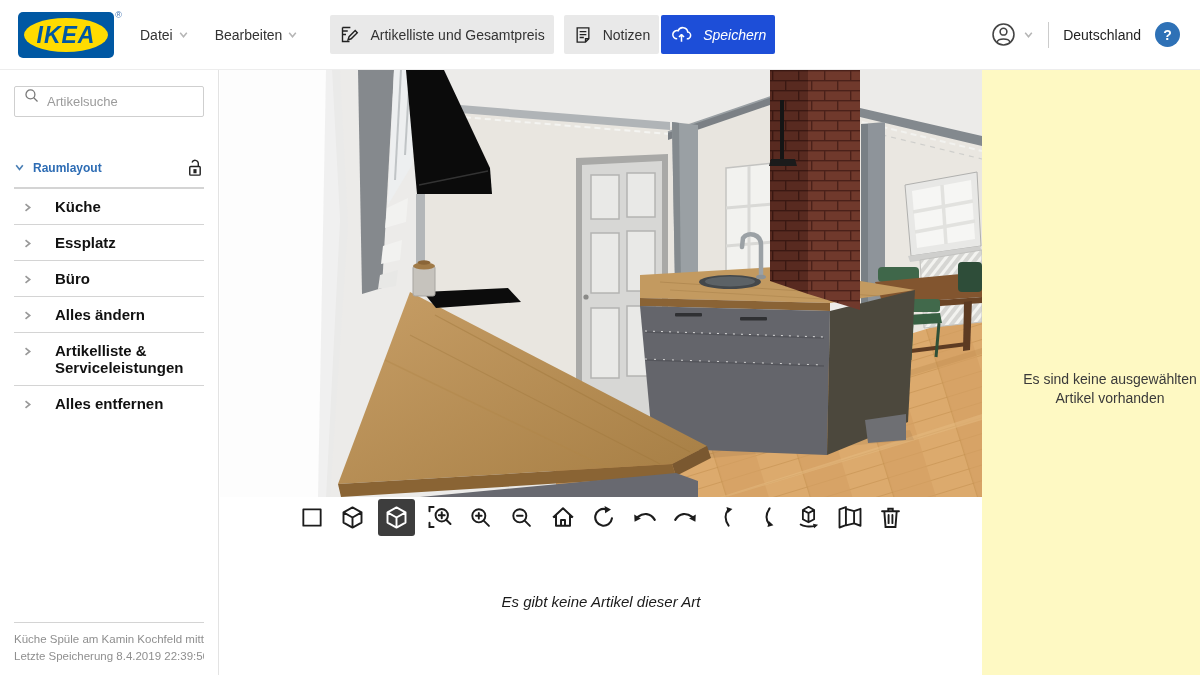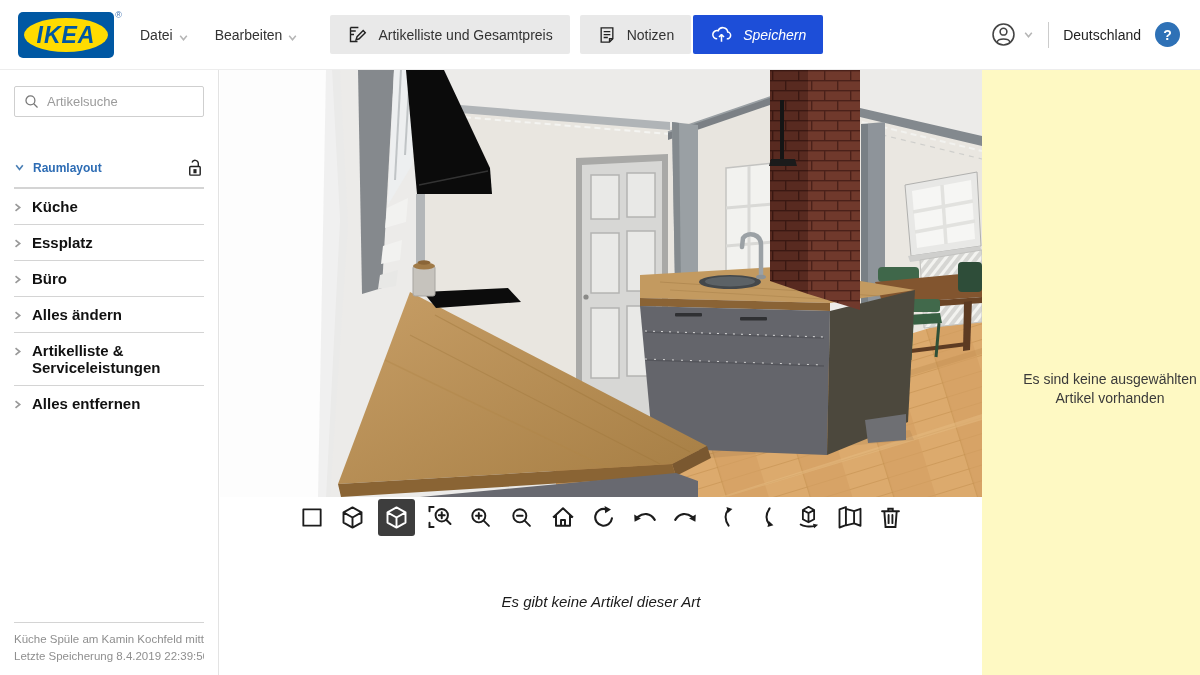--- a/index.html
+++ b/index.html
@@ -5,25 +5,25 @@
   * { margin:0; padding:0; box-sizing:border-box; }
   html,body { width:1200px; height:675px; overflow:hidden; background:#fff;
     font-family:"Liberation Sans", sans-serif; color:#333; }
   .app { position:relative; width:1200px; height:675px; }
 
   
   .header { position:absolute; top:0; left:0; width:1200px; height:70px;
     background:#fff; display:flex; align-items:center; border-bottom:1px solid #ededed; z-index:5; }
   .logo-wrap { position:relative; margin-left:18px; width:96px; height:46px; flex:0 0 auto; cursor:pointer; }
   .logo-reg { position:absolute; top:-2px; right:-8px; font-size:9px; color:#3b6fb0; }
-  .menu-item { display:flex; align-items:flex-end; gap:5px; font-size:14px; color:#333;
+  .menu-item { display:flex; align-items:center; gap:5px; font-size:14px; color:#333;
     margin-left:26px; cursor:pointer; white-space:nowrap; }
   .chev { width:11px; height:11px; }
   .hbtn { display:flex; align-items:center; gap:10px; background:#e9e9e9; height:39px;
-    padding:0 17px; border-radius:2px; font-size:14px; color:#333; border:none;
+    padding:0 9px; border-radius:2px; font-size:14px; color:#333; border:none;
     cursor:pointer; white-space:nowrap; font-family:inherit; }
   .hbtn svg { flex:0 0 auto; }
   .btn-articles { margin-left:32px; }
   .btn-notes { margin-left:10px; }
   .print-group { display:flex; margin-left:10px; }
   .btn-print { border-radius:2px 0 0 2px; }
   .print-caret { width:24px; height:39px; background:#dedede; border-radius:0 2px 2px 0;
     display:flex; align-items:center; justify-content:center; margin-left:1px; cursor:pointer; }
   .btn-save { margin-left:2px; background:#1d4ed8; color:#fff;font-style:italic; }
   .right-cluster { margin-left:auto; display:flex; align-items:center; margin-right:20px; }
@@ -31,32 +31,32 @@
   .vdiv { width:1px; height:26px; background:#ccc; margin:0 14px; }
   .region { font-size:14px; color:#222; }
   .help-btn { width:25px; height:25px; border-radius:50%; background:#2e71b6; color:#fff;
     font-size:14px; font-weight:bold; display:flex; align-items:center; justify-content:center;
     cursor:pointer; margin-left:14px; }
 
   
   .sidebar { position:absolute; top:70px; left:0; width:219px; height:605px;
     background:#fff; border-right:1px solid #e3e3e3; }
   .search-box { margin:16px 14px 0 14px; height:31px; border:1px solid #cfcfcf; border-radius:2px;
-    display:flex; align-items:center; padding:0 8px; gap:7px; background:#fff; }
+    display:flex; padding:0 8px; gap:7px; background:#fff; }
   .search-box input { border:none; outline:none; font-size:13px; width:140px;
     font-family:inherit; color:#333; }
   .search-box input::placeholder { color:#9b9b9b; }
   .raumlayout-row { display:flex; align-items:center; margin:40px 14px 0 14px; cursor:pointer; }
   .raumlayout-row .lbl { color:#2d6cb4; font-weight:bold; font-size:12px; margin-left:8px; }
   .raumlayout-row .lock { margin-left:auto; }
   .sep { height:1px; background:#d4d4d4; margin:0 14px; }
   .sep-top { margin-top:9px; }
   .nav-list { margin:10px 0 12px 0; }
   .nav-item { font-size:13px; color:#333; padding:0 14px 0 30px; line-height:22px; cursor:pointer; }
-  .sec { display:flex; align-items:flex-start; gap:9px; padding:9px 12px; cursor:pointer; }
+  .sec { display:flex; align-items:flex-start; gap:22px; padding:9px 22px; cursor:pointer; }
   .sec .chev { margin-top:4px; flex:0 0 auto; }
   .sec .lbl { font-weight:bold; font-size:15px; color:#111; line-height:17px; max-width:165px; }
   .side-bottom { position:absolute; left:0; bottom:0; width:100%; padding:0 14px 10px 14px; }
   .side-bottom .sep { margin:0 0 8px 0; }
   .meta { font-size:11.5px; color:#8f8f8f; line-height:17px; white-space:nowrap; overflow:hidden; }
 
   
   .scene { position:absolute; top:70px; left:220px; width:762px; height:427px; cursor:grab; }
   .toolbar { position:absolute; top:497px; left:220px; width:762px; height:40px;
     display:flex; align-items:center; justify-content:center; gap:9px; }

